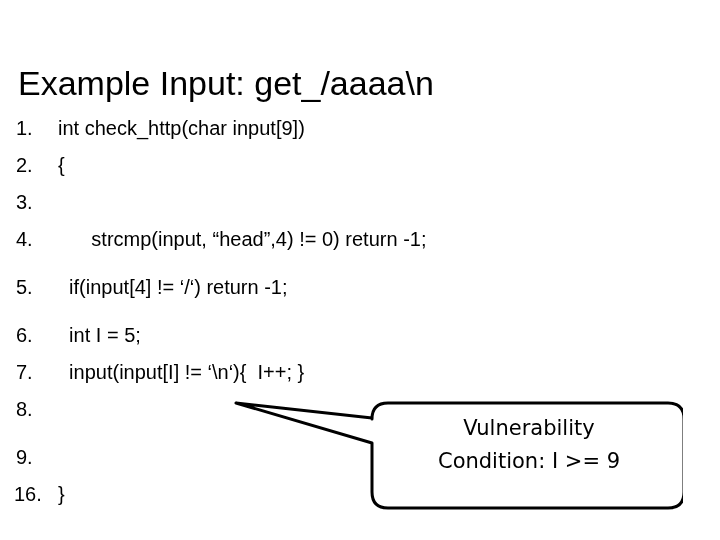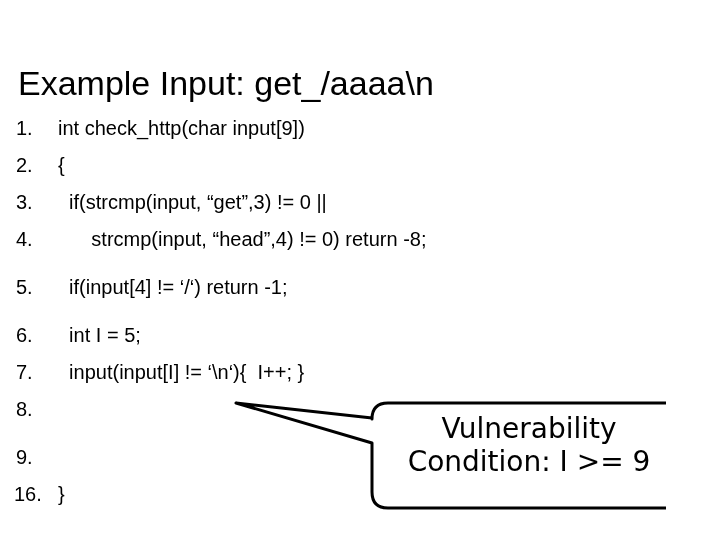--- a/index.html
+++ b/index.html
@@ -8,20 +8,21 @@
     background: #ffffff;
   }
   #slide {
     position: relative;
     width: 666px;
     height: 540px;
     background: #ffffff;
     overflow: hidden;
     font-family: "Liberation Sans", sans-serif;
     color: #000000;
+    padding-left: 17px;
   }
 
   
   #slide-title {
     position: absolute;
     left: 18px;
     top: 38px;
     width: 684px;
     font-size: 34px;
     line-height: 44px;
@@ -80,41 +81,41 @@
     width: 470px;
     height: 126px;
   }
   #callout-text {
     position: absolute;
     left: 378px;
     top: 412px;
     width: 302px;
     text-align: center;
     font-family: "DejaVu Sans", sans-serif;
-    font-size: 28px;
+    font-size: 21px;
     line-height: 33px;
     color: #000000;
   }
   #callout-text .cline {
     display: block;
     white-space: nowrap;
   }
 </style>
 </head>
 <body>
 
 <div id="slide">
 
   <h1 id="slide-title">Example Input: get_/aaaa\n</h1>
 
   <ol id="code-list" style="list-style: none; margin: 0px; padding: 0px;">
       <li class="code-line"><span class="line-num">1.</span><span class="line-text">int check_http(char input[9])</span></li>
       <li class="code-line"><span class="line-num">2.</span><span class="line-text">{</span></li>
-      <li class="code-line"><span class="line-num">3.</span><span class="line-text">  if(strcmp(input, “get”,3) != 0 ||</span></li>
-      <li class="code-line gap-after"><span class="line-num">4.</span><span class="line-text">      strcmp(input, “head”,4) != 0) return -8;</span></li>
+      <li class="code-line"><span class="line-num">3.</span></li>
+      <li class="code-line gap-after"><span class="line-num">4.</span><span class="line-text">      strcmp(input, “head”,4) != 0) return -1;</span></li>
       <li class="code-line gap-after"><span class="line-num">5.</span><span class="line-text">  if(input[4] != ‘/‘) return -1;</span></li>
       <li class="code-line"><span class="line-num">6.</span><span class="line-text">  int I = 5;</span></li>
       <li class="code-line"><span class="line-num">7.</span><span class="line-text">  input(input[I] != ‘\n‘){  I++; }</span></li>
       <li class="code-line gap-after"><span class="line-num">8.</span></li>
       <li class="code-line"><span class="line-num">9.</span></li>
       <li class="code-line"><span class="line-num wide">16.</span><span class="line-text">}</span></li>
     </ol>
 
   <div id="callout">
     <svg viewBox="0 0 470 126" xmlns="http://www.w3.org/2000/svg">

